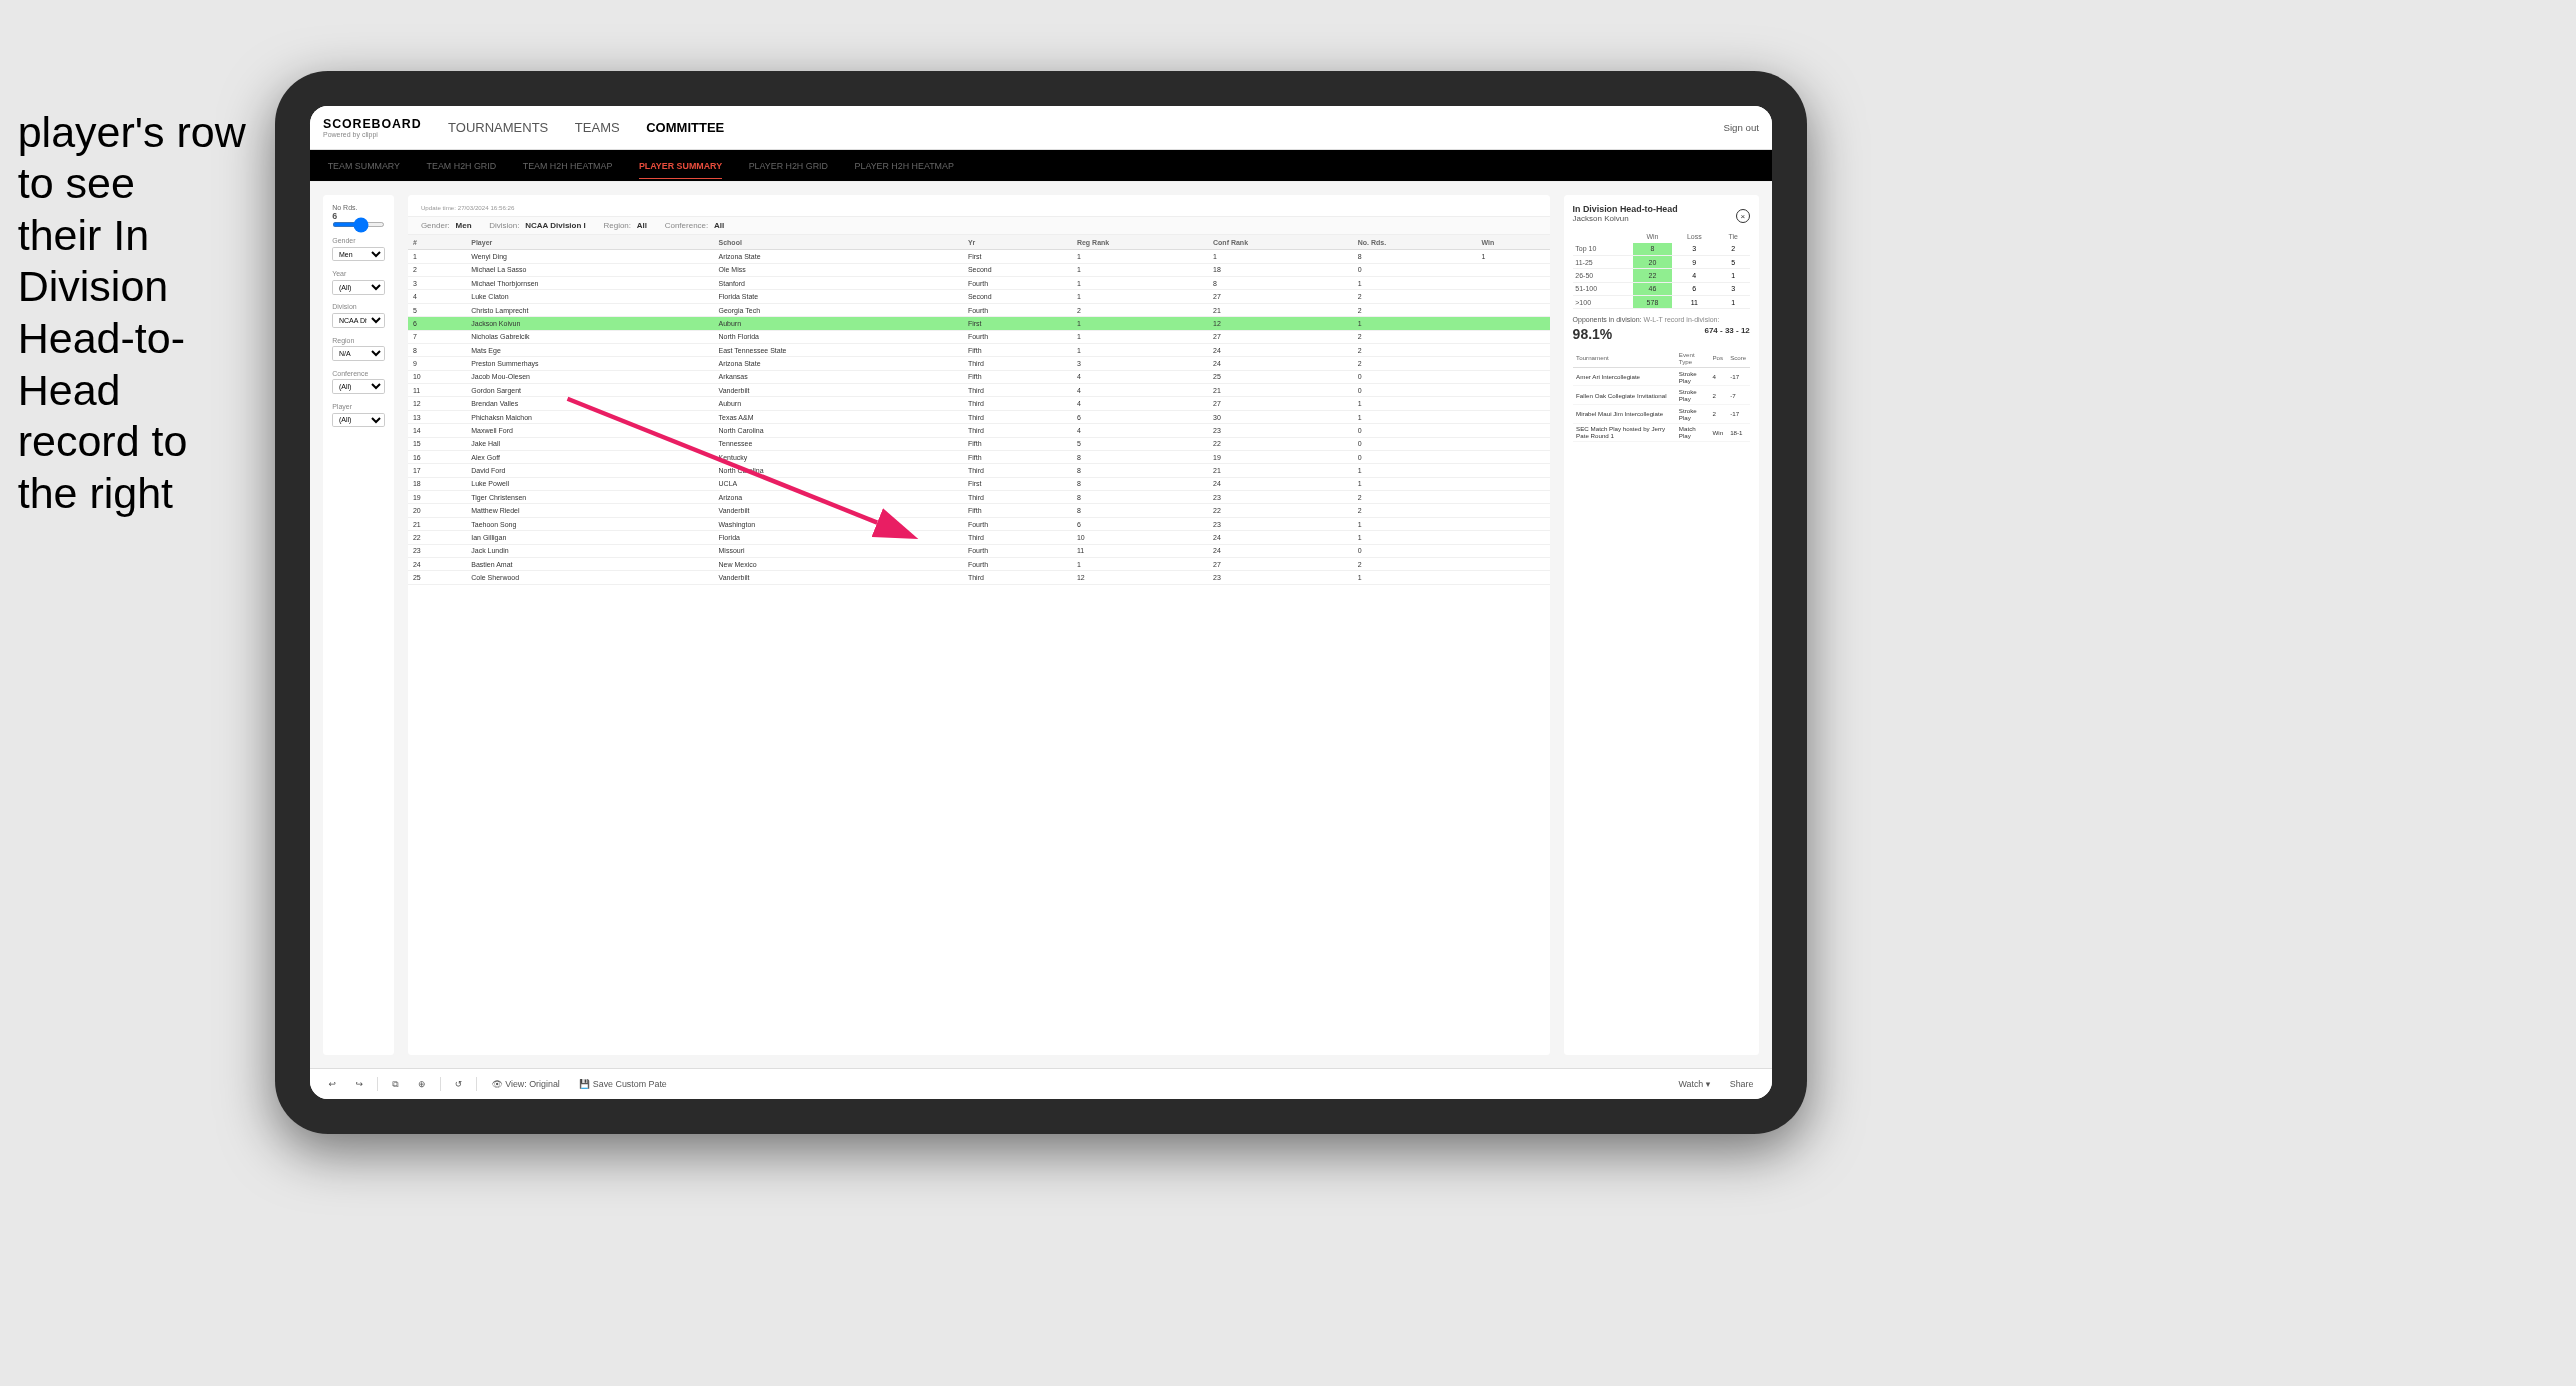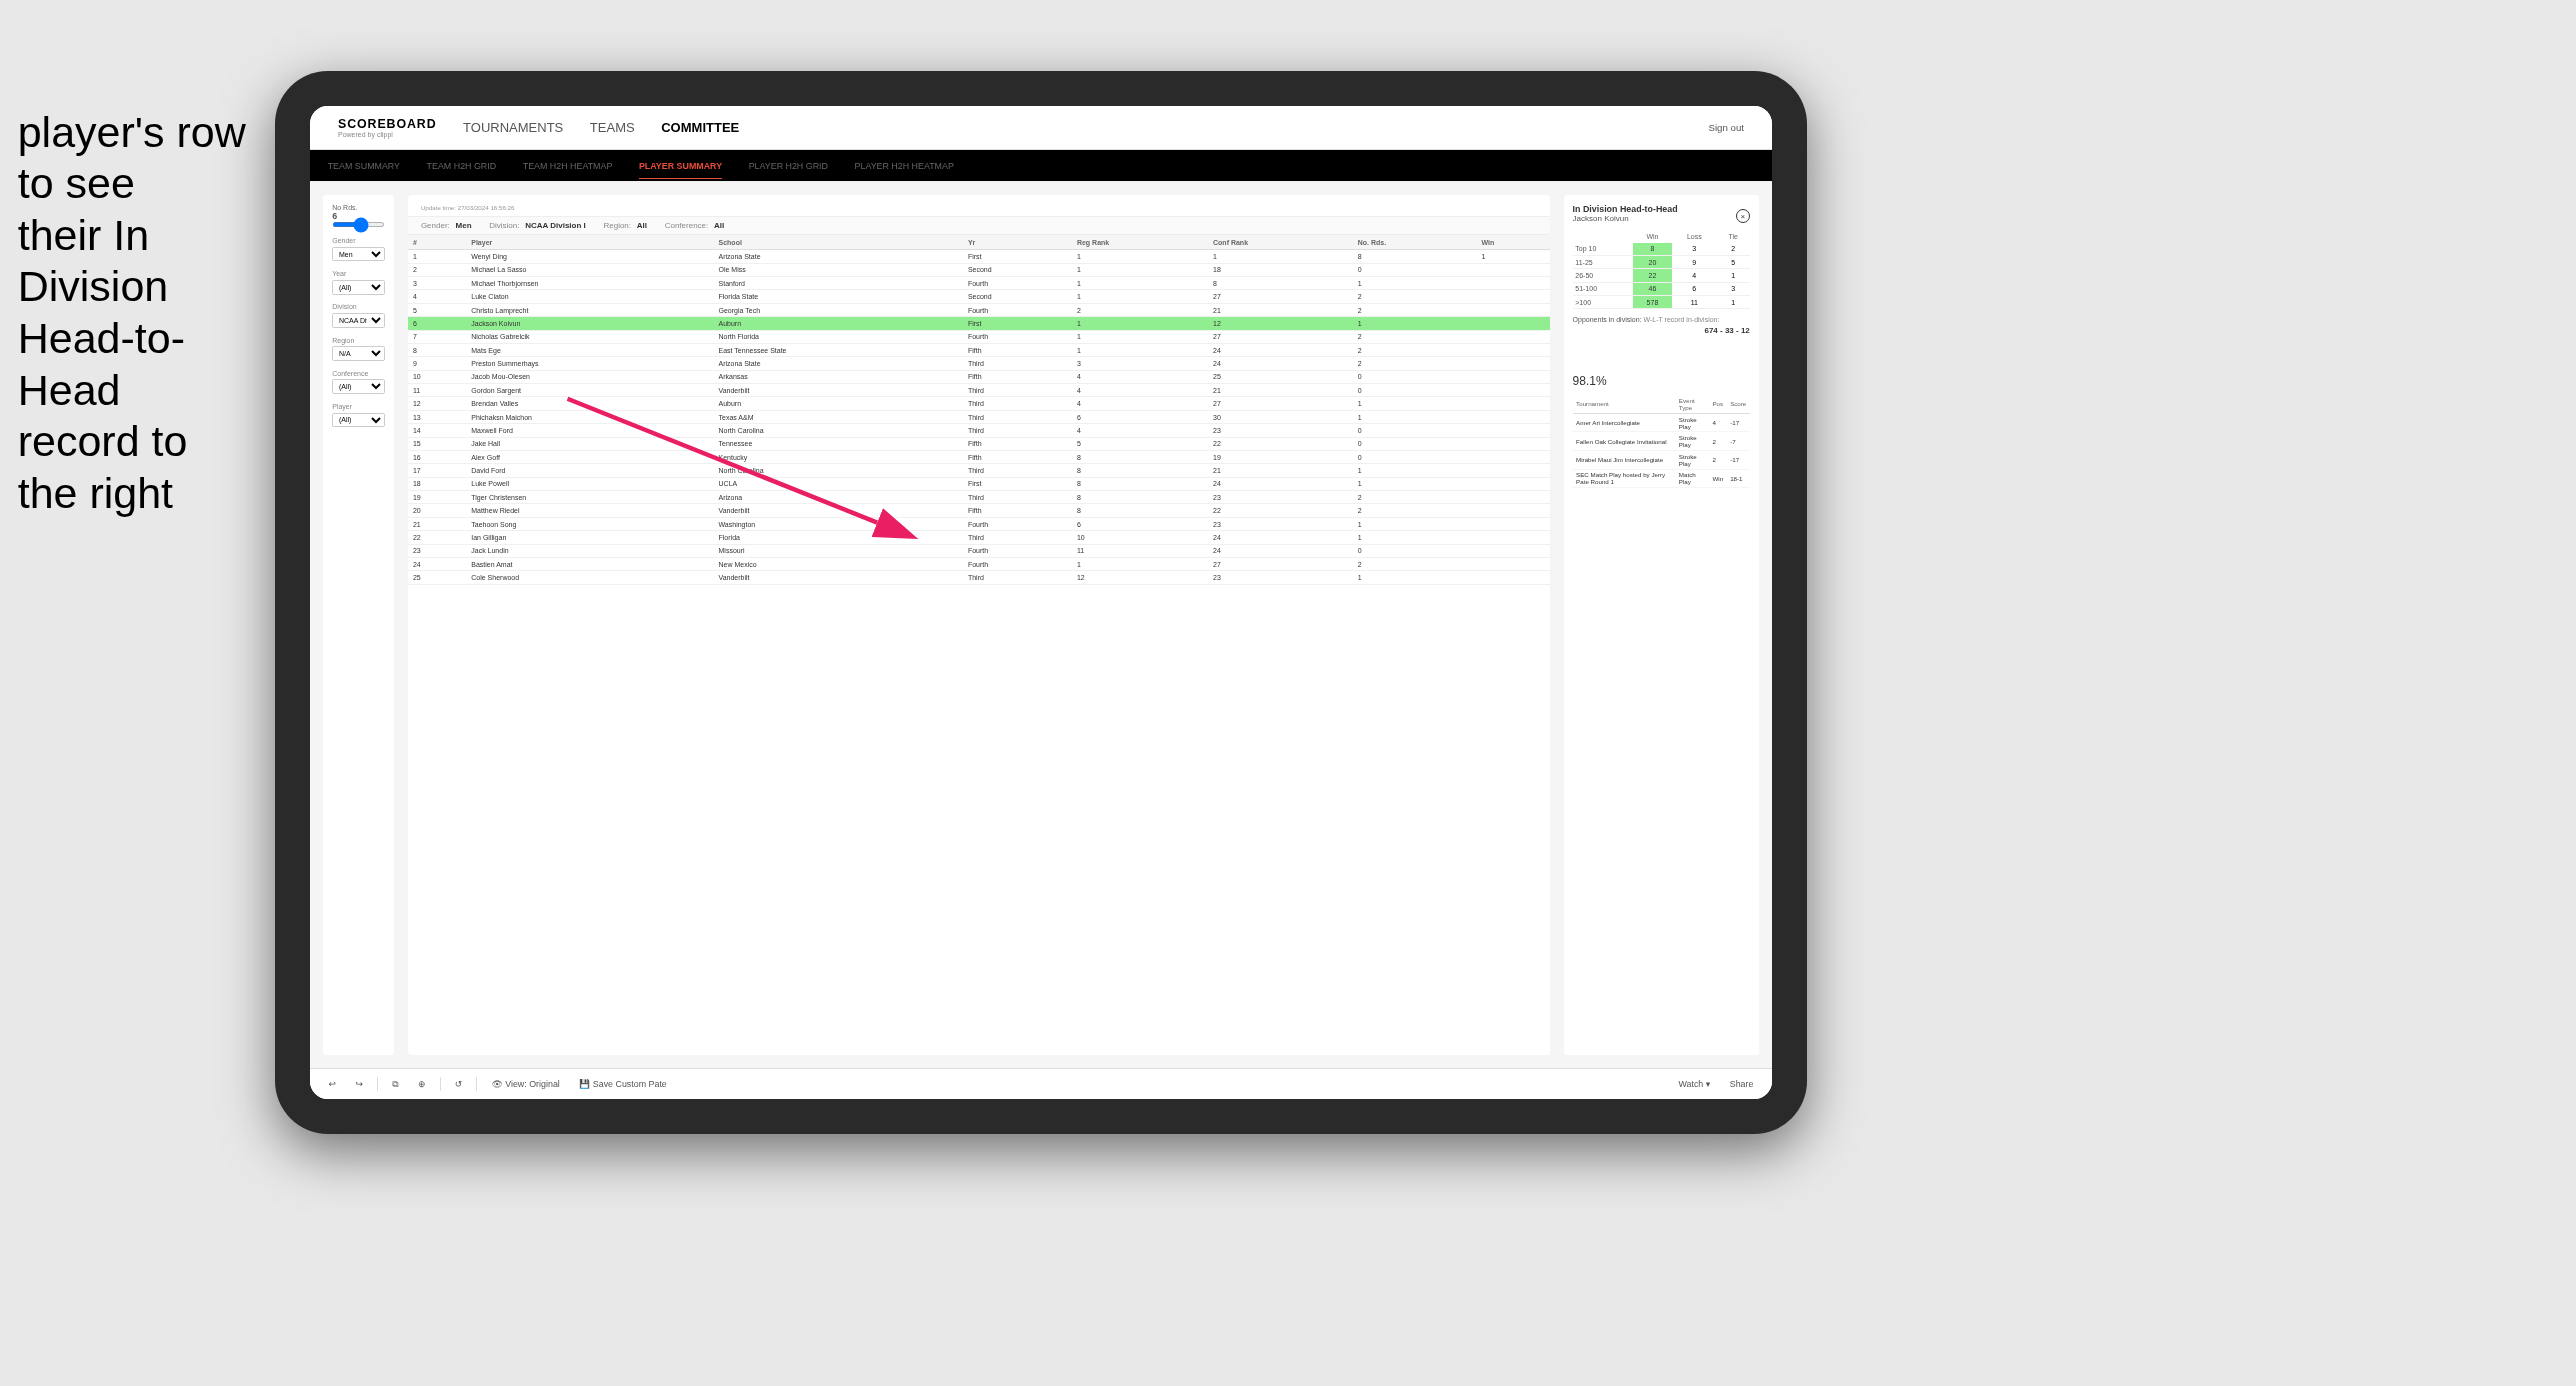--- a/index.html
+++ b/index.html
@@ -45,21 +45,21 @@
       border-radius: 17.7px;
       overflow: hidden;
       display: flex;
       flex-direction: column;
     }
 
     
     .nav-bar {
       display: flex;
       align-items: center;
-      padding: 7px 28px;
+      padding: 7px 13px;
       border-bottom: 0.9px solid #ddd;
       background: #fff;
       height: 44px;
     }
 
     .logo-area {
       display: flex;
       flex-direction: column;
       margin-right: 26.6px;
     }
@@ -825,21 +825,21 @@
   </tr>
             </tbody>
         </table>
 
         <div class="h2h-stats">
           <div>
             <span>Opponents in division:</span>
             <span style="color:#888;">W-L-T record in-division:</span>
           </div>
           <div style="display:flex;justify-content:space-between;margin-top:2.7px;">
-            <div style="font-size:12px;font-weight:normal;color:#333;margin-top:48px;">98.1%</div>
+            <div style="font-size:14px;font-weight:bold;color:#333;">98.1%</div>
             <div style="font-size:8px;font-weight:bold;color:#333;">674 - 33 - 12</div>
           </div>
         </div>
 
         <table class="tournament-table">
           <thead>
             <tr>
               <th>Tournament</th>
               <th>Event Type</th>
               <th>Pos</th>

